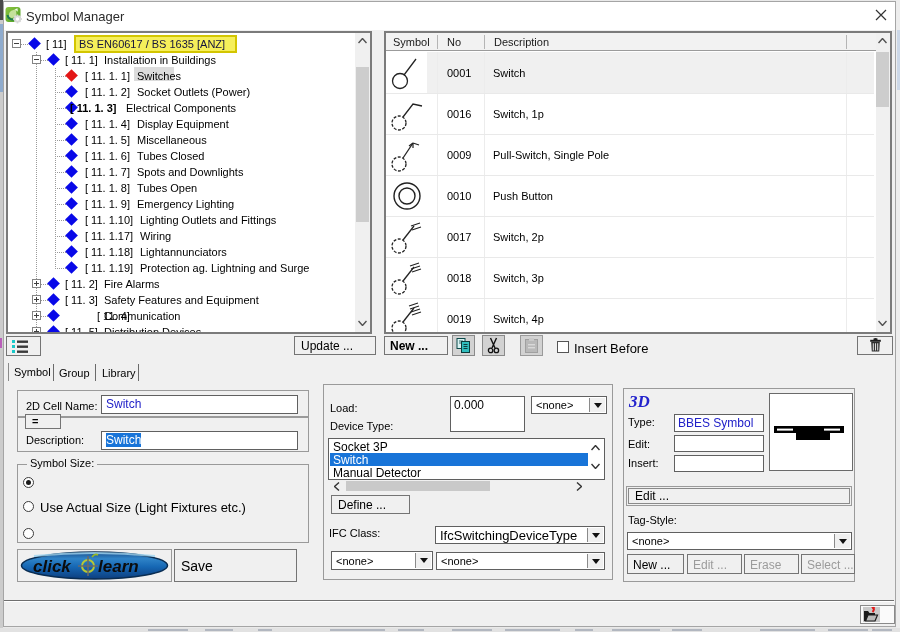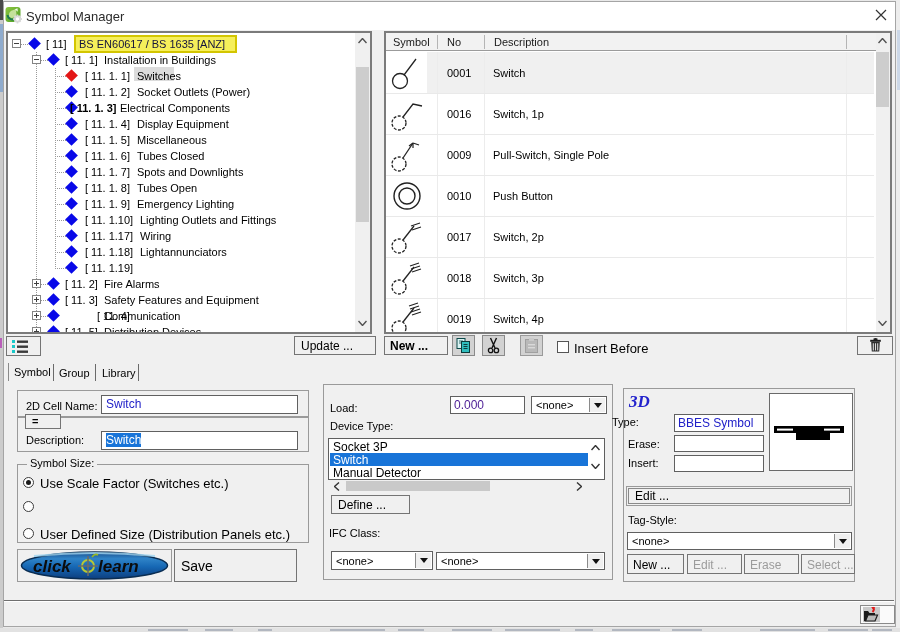--- a/index.html
+++ b/index.html
@@ -102,21 +102,21 @@
     <div class="abs tx" style="left:129px;top:36px;">Switches</div>
 
     <div class="abs dotH" style="left:47px;top:59px;width:13px;"></div>
     <div class="abs dia" style="left:59px;top:54px;"></div>
     <div class="abs tx" style="left:77px;top:52px;">[ 11. 1. 2]</div>
     <div class="abs tx" style="left:129px;top:52px;">Socket Outlets (Power)</div>
 
     <div class="abs dotH" style="left:47px;top:75px;width:13px;"></div>
     <div class="abs dia" style="left:59px;top:70px;"></div>
     <div class="abs tx" style="left:62px;top:68px;font-weight:bold;">[ 11. 1. 3]</div>
-    <div class="abs tx" style="left:112px;top:68px;">Electrical Components</div>
+    <div class="abs tx" style="left:118px;top:68px;">Electrical Components</div>
 
     <div class="abs dotH" style="left:47px;top:91px;width:13px;"></div>
     <div class="abs dia" style="left:59px;top:86px;"></div>
     <div class="abs tx" style="left:77px;top:84px;">[ 11. 1. 4]</div>
     <div class="abs tx" style="left:129px;top:84px;">Display Equipment</div>
 
     <div class="abs dotH" style="left:47px;top:107px;width:13px;"></div>
     <div class="abs dia" style="left:59px;top:102px;"></div>
     <div class="abs tx" style="left:77px;top:100px;">[ 11. 1. 5]</div>
     <div class="abs tx" style="left:129px;top:100px;">Miscellaneous</div>
@@ -152,20 +152,21 @@
     <div class="abs tx" style="left:132px;top:196px;">Wiring</div>
 
     <div class="abs dotH" style="left:47px;top:219px;width:13px;"></div>
     <div class="abs dia" style="left:59px;top:214px;"></div>
     <div class="abs tx" style="left:77px;top:212px;">[ 11. 1.18]</div>
     <div class="abs tx" style="left:132px;top:212px;">Lightannunciators</div>
 
     <div class="abs dotH" style="left:47px;top:235px;width:13px;"></div>
     <div class="abs dia" style="left:59px;top:230px;"></div>
     <div class="abs tx" style="left:77px;top:228px;">[ 11. 1.19]</div>
+    <div class="abs tx" style="left:132px;top:228px;">Protection ag. Lightning and Surge</div>
 
     <div class="abs dotH" style="left:33px;top:251px;width:14px;"></div>
     <div class="abs ebox" style="left:24px;top:246px;"></div>
     <div class="abs" style="left:26px;top:250px;width:5px;height:1px;background:#404040"></div>
     <div class="abs" style="left:28px;top:248px;width:1px;height:5px;background:#404040"></div>
     <div class="abs dia" style="left:41px;top:246px;"></div>
     <div class="abs tx" style="left:57px;top:244px;">[ 11. 2]</div>
     <div class="abs tx" style="left:96px;top:244px;">Fire Alarms</div>
 
     <div class="abs dotH" style="left:33px;top:267px;width:14px;"></div>
@@ -349,24 +350,23 @@
   <div class="abs tb" style="left:101px;top:395px;width:197px;height:19px;padding:1px 0 0 4px;">Switch</div>
   <div class="abs btn" style="left:25px;top:414px;width:36px;height:15px;padding:0 0 0 6px;font-weight:bold;font-size:11px;line-height:13px;">=</div>
   <div class="abs lbl" style="left:26px;top:434px;">Description:</div>
   <div class="abs tb" style="left:101px;top:431px;width:197px;height:19px;padding:1px 0 0 4px;color:#000;">
     <span style="background:#1874d8;color:#fff;">Switch</span></div>
 
   <div class="abs" style="left:17px;top:464px;width:292px;height:79px;border:1px solid #9a9a9a;"></div>
   <div class="abs lbl" style="left:27px;top:457px;background:#f0f0f0;padding:0 3px;">Symbol Size:</div>
   <div class="abs" style="left:23px;top:477px;width:11px;height:11px;border:1px solid #3c3c3c;border-radius:50%;background:#fff"></div>
   <div class="abs" style="left:26px;top:480px;width:5px;height:5px;border-radius:50%;background:#1a1a1a"></div>
-  <div class="abs lbl12" style="left:40px;top:476px;">Use Scale Factor (Switches etc.)</div>
   <div class="abs" style="left:23px;top:501px;width:11px;height:11px;border:1px solid #3c3c3c;border-radius:50%;background:#fff"></div>
+  <div class="abs lbl12" style="left:40px;top:500px;">Use Actual Size (Light Fixtures etc.)</div>
   <div class="abs" style="left:23px;top:528px;width:11px;height:11px;border:1px solid #3c3c3c;border-radius:50%;background:#fff"></div>
-  <div class="abs lbl12" style="left:40px;top:527px;">User Defined Size (Distribution Panels etc.)</div>
 
   <div class="abs" style="left:17px;top:549px;width:155px;height:33px;border:1px solid #9a9a9a;background:#f0f0f0"></div>
   <svg class="abs" style="left:20px;top:551px" width="149" height="29" viewBox="0 0 149 29">
     <defs>
       <linearGradient id="pill" x1="0" y1="0" x2="0" y2="1">
         <stop offset="0" stop-color="#1c4f8c"></stop>
           <stop offset="0.25" stop-color="#2f84c8"></stop>
         <stop offset="0.55" stop-color="#1667b4"></stop>
           <stop offset="1" stop-color="#0d3e7e"></stop>
       </linearGradient>
@@ -377,21 +377,21 @@
     <text x="78" y="21" font-family="Liberation Sans, sans-serif" font-size="17" font-weight="bold" font-style="italic" fill="#0c0c0c">learn</text>
     <circle cx="68" cy="15" r="6" fill="none" stroke="#b8c832" stroke-width="2"></circle>
     <path d="M58 15 L78 15 M68 5 L68 25" stroke="#6a6a6a" stroke-width="1.6"></path>
     <path d="M72 6 Q75 2 78 4" stroke="#9ab820" stroke-width="1.6" fill="none"></path>
   </svg>
   <div class="abs btn" style="left:174px;top:549px;width:123px;height:33px;"></div>
   <div class="abs" style="left:181px;top:558px;font-size:14px;font-weight:normal;">Save</div>
 
   <div class="abs" style="left:323px;top:384px;width:290px;height:196px;border:1px solid #9a9a9a;"></div>
   <div class="abs lbl" style="left:330px;top:402px;">Load:</div>
-  <div class="abs tb" style="left:450px;top:396px;width:75px;height:18px;padding:1px 0 0 3px;color:#4c1d95;font-size:12px;">0.000</div>
+  <div class="abs tb" style="left:450px;top:396px;width:75px;height:36px;padding:1px 0 0 3px;color:#000000;font-size:12px;">0.000</div>
   <div class="abs drop" style="left:531px;top:396px;width:76px;height:18px;">
     <span class="lbl" style="position:absolute;left:4px;top:2px;">&lt;none&gt;</span>
       <span class="darr"></span>
   </div>
   <div class="abs lbl" style="left:330px;top:420px;">Device Type:</div>
 
   <div class="abs" style="left:328px;top:438px;width:277px;height:42px;background:#fff;border:1px solid #5f5f5f;"></div>
   <div class="abs tx" style="left:333px;top:440px;font-size:12px;">Socket 3P</div>
   <div class="abs" style="left:330px;top:453px;width:258px;height:13px;background:#1874d8"></div>
   <div class="abs tx" style="left:333px;top:453px;font-size:12px;color:#fff;">Switch</div>
@@ -406,34 +406,38 @@
   <div class="abs" style="left:328px;top:481px;width:277px;height:10px;background:#f0f0f0"></div>
   <div class="abs" style="left:346px;top:481px;width:144px;height:10px;background:#c9c9c9"></div>
   <svg class="abs" style="left:334px;top:482px" width="6" height="9" viewBox="0 0 6 9">
       <path d="M5 0.5 L0.5 4.5 L5 8.5" fill="none" stroke="#333" stroke-width="1.4"></path>
     </svg>
   <svg class="abs" style="left:576px;top:482px" width="6" height="9" viewBox="0 0 6 9">
       <path d="M1 0.5 L5.5 4.5 L1 8.5" fill="none" stroke="#333" stroke-width="1.4"></path>
     </svg>
   <div class="abs btn" style="left:331px;top:495px;width:79px;height:19px;padding:2px 0 0 6px;">Define ...</div>
   <div class="abs lbl" style="left:329px;top:527px;">IFC Class:</div>
+  <div class="abs drop" style="left:435px;top:526px;width:170px;height:18px;">
+    <span style="position:absolute;left:4px;top:1px;font-size:13px;white-space:nowrap;">IfcSwitchingDeviceType</span>
+      <span class="darr"></span>
+  </div>
   <div class="abs drop" style="left:331px;top:551px;width:102px;height:19px;">
     <span class="lbl" style="position:absolute;left:4px;top:3px;">&lt;none&gt;</span>
       <span class="darr"></span>
   </div>
   <div class="abs drop" style="left:436px;top:552px;width:169px;height:18px;">
     <span class="lbl" style="position:absolute;left:4px;top:2px;">&lt;none&gt;</span>
       <span class="darr"></span>
   </div>
 
   <div class="abs" style="left:623px;top:388px;width:232px;height:194px;border:1px solid #9a9a9a;"></div>
   <div class="abs" style="left:629px;top:392px;font-size:17px;font-style:italic;color:#2222cc;font-family:'Liberation Serif',serif;font-weight:bold;">3D</div>
-  <div class="abs lbl" style="left:612px;top:416px;">Type:</div>
+  <div class="abs lbl" style="left:628px;top:416px;">Type:</div>
   <div class="abs tb" style="left:674px;top:414px;width:90px;height:18px;padding:1px 0 0 3px;font-size:12px;">BBES Symbol</div>
-  <div class="abs lbl" style="left:628px;top:438px;">Erase:</div>
+  <div class="abs lbl" style="left:628px;top:438px;">Edit:</div>
   <div class="abs tb" style="left:674px;top:435px;width:90px;height:17px;"></div>
   <div class="abs lbl" style="left:628px;top:457px;">Insert:</div>
   <div class="abs tb" style="left:674px;top:455px;width:90px;height:17px;"></div>
 
   <div class="abs" style="left:769px;top:393px;width:84px;height:78px;background:#fff;border:1px solid #6a6a6a;"></div>
   <svg class="abs" style="left:774px;top:426px" width="70" height="14" viewBox="0 0 70 14">
     <rect x="0" y="0" width="70" height="7" fill="#000"></rect>
     <rect x="22" y="7" width="34" height="7" fill="#000"></rect>
     <rect x="3" y="2.6" width="16" height="2" fill="#fff"></rect>
     <rect x="50" y="2.6" width="16" height="2" fill="#fff"></rect>

